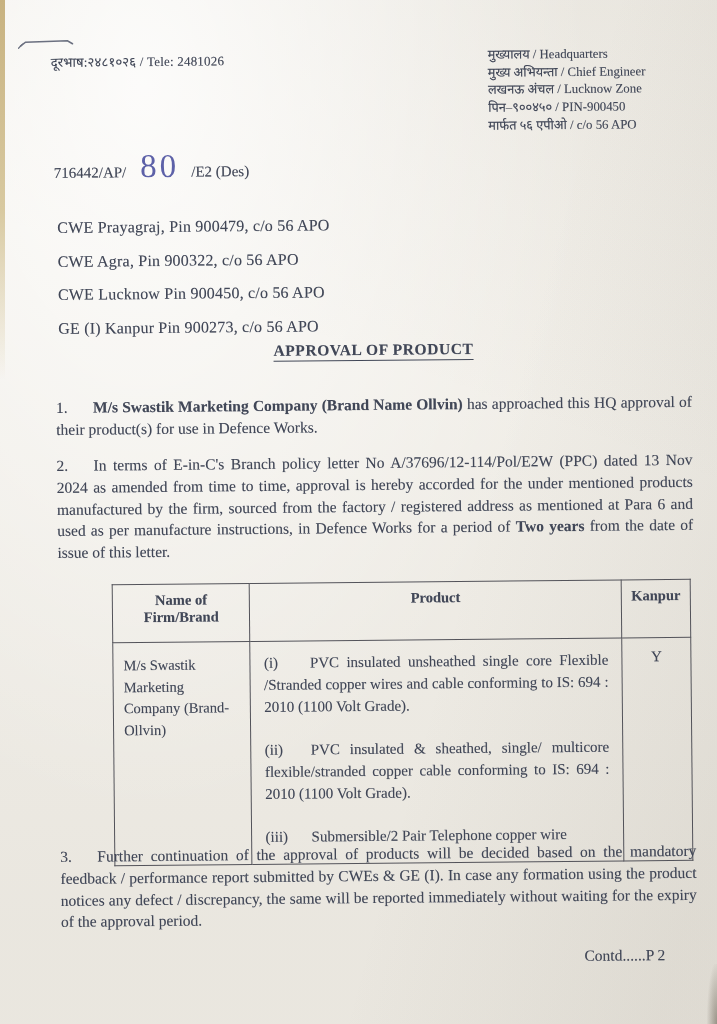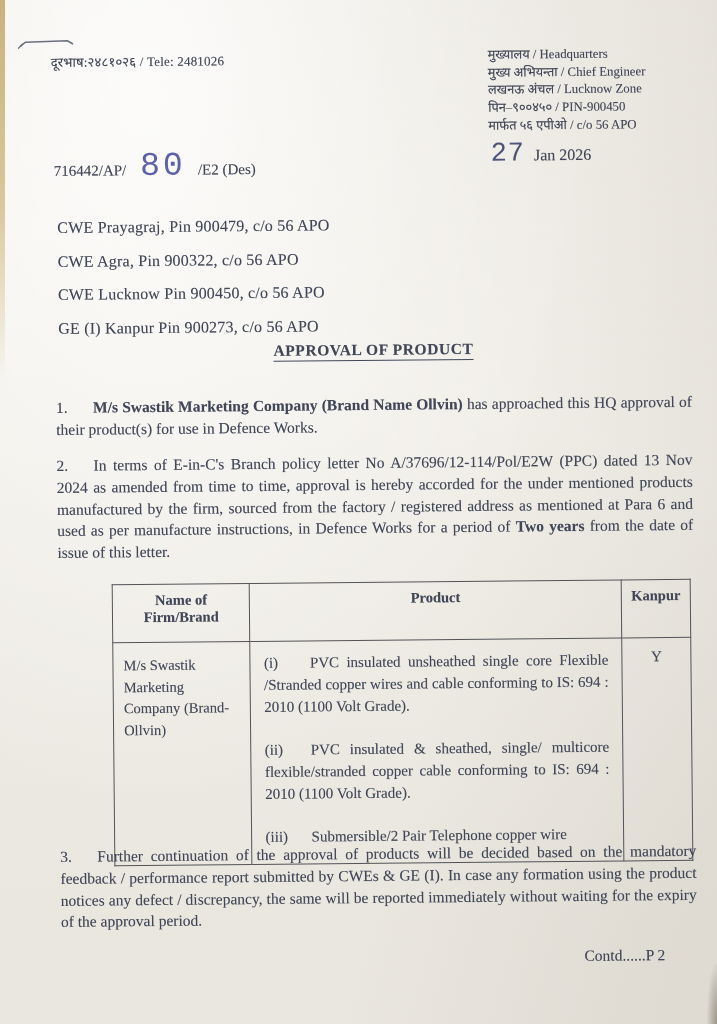--- a/index.html
+++ b/index.html
@@ -29,21 +29,21 @@
     position:absolute;inset:0;
     transform:rotate(-0.55deg);
     color:#414757;
     text-shadow:0.2px 0.2px 0.6px rgba(62,68,90,0.35);
   }
   .pen-mark{position:absolute;left:22px;top:34px;}
   .tele{position:absolute;left:55px;top:50px;font-size:13px;letter-spacing:0.2px;}
   .hq{position:absolute;left:492px;top:48px;font-size:12.8px;line-height:17.7px;}
   .refline{position:absolute;left:57px;top:146px;display:flex;align-items:baseline;}
   .refline .print{font-size:15px;}
-  .hw{font-family:Liberation Mono, monospace;text-shadow:none;}
+  .hw{font-family:Liberation Serif, serif;text-shadow:none;}
   .hw80{font-size:33px;color:#5d61a8;margin:0 12px 0 14px;letter-spacing:3px;font-weight:400;}
   .dateline{position:absolute;left:494px;top:140px;display:flex;align-items:baseline;}
   .hw27{font-size:27px;color:#4e5378;letter-spacing:1px;}
   .dateprint{font-size:16px;margin-left:9px;}
   .addr{position:absolute;left:60px;top:208px;font-size:16px;line-height:33.5px;letter-spacing:0.2px;}
   .title-wrap{position:absolute;left:57px;top:341px;width:636px;text-align:center;}
   .title-wrap .t{
     font-weight:bold;font-size:15.5px;letter-spacing:0.6px;
     display:inline-block;border-bottom:1.8px solid #414757;padding-bottom:1px;
   }
@@ -93,24 +93,20 @@
       <div>पिन–९००४५० / PIN-900450</div>
       <div>मार्फत ५६ एपीओ / c/o 56 APO</div>
     </div>
 
     <div class="refline">
       <span class="print">716442/AP/</span>
       <span class="hw hw80">80</span>
       <span class="print">/E2 (Des)</span>
     </div>
 
-    <div class="dateline">
-      <span class="hw hw27">27</span>
-      <span class="dateprint">Jan 2026</span>
-    </div>
 
     <div class="addr">
       <div>CWE Prayagraj, Pin 900479, c/o 56 APO</div>
       <div>CWE Agra, Pin 900322, c/o 56 APO</div>
       <div>CWE Lucknow Pin 900450, c/o 56 APO</div>
       <div>GE (I) Kanpur Pin 900273, c/o 56 APO</div>
     </div>
 
     <div class="title-wrap">
       <span class="t">APPROVAL OF PRODUCT</span>

